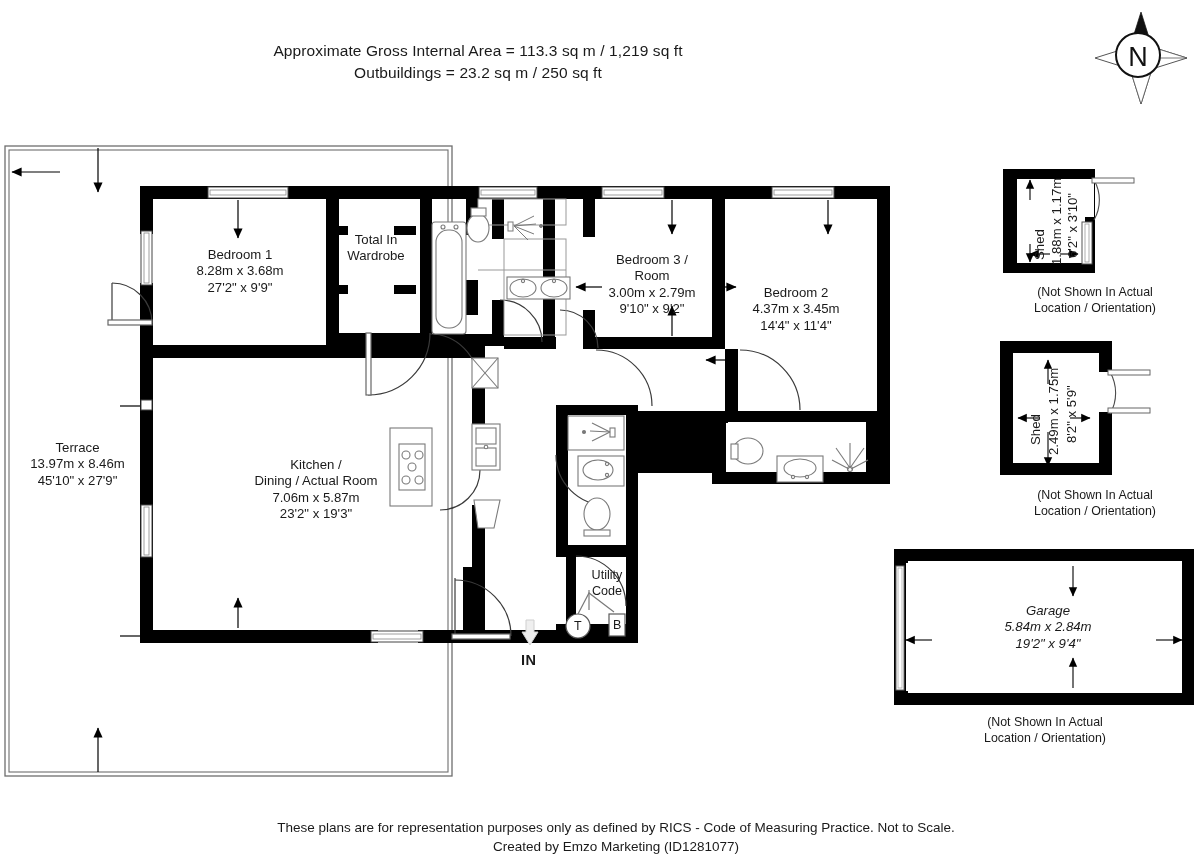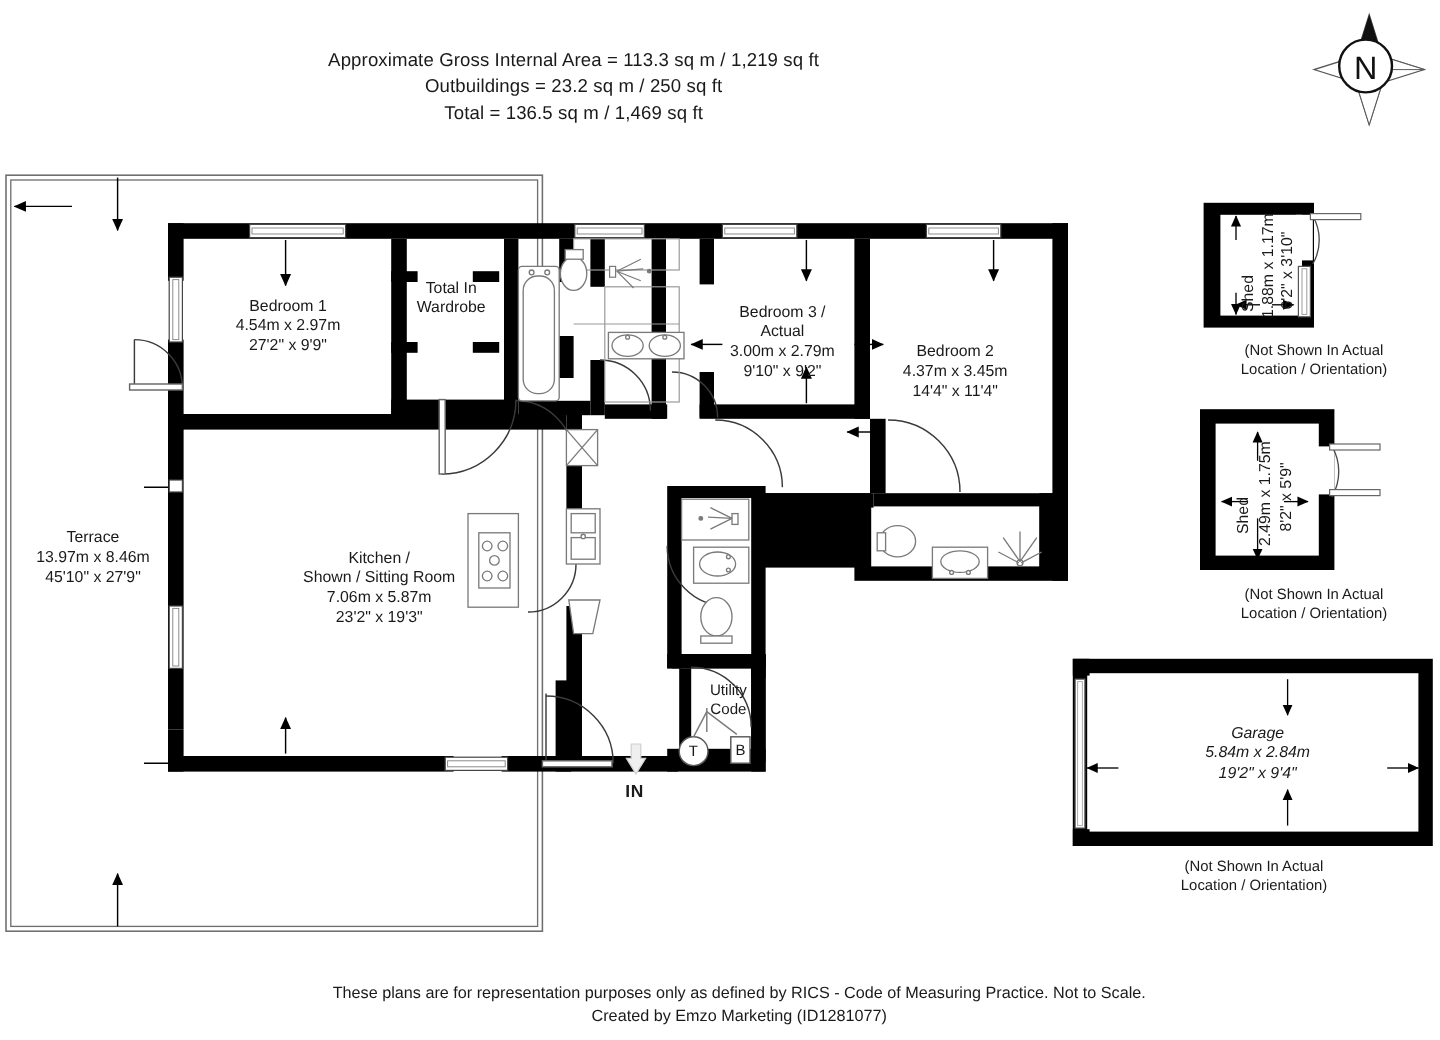--- a/index.html
+++ b/index.html
@@ -21,21 +21,20 @@
   .inlbl{position:absolute;font-size:14.5px;font-weight:bold;letter-spacing:.5px;text-align:right;}
   .fx{position:absolute;font-size:12.5px;}
   svg{display:block;}
 </style>
 </head>
 <body>
 
 <div class="hdr">
   <div>Approximate Gross Internal Area = 113.3 sq m / 1,219 sq ft</div>
   <div>Outbuildings = 23.2 sq m / 250 sq ft</div>
-  <div>Total = 136.5 sq m / 1,469 sq ft</div>
 </div>
 
 <svg class="plan" width="1200" height="867" viewBox="0 0 1200 867">
   <defs>
     <marker id="ah" markerWidth="9" markerHeight="9" refX="8" refY="4.5" orient="auto">
       <path d="M0,0.7 L8.5,4.5 L0,8.3 z" fill="#000"></path>
     </marker>
   </defs>
 
   <g>
@@ -331,45 +330,45 @@
 </svg>
 
 <div class="lbl" style="left:0px;top:440px;width:155px;">
   <div>Terrace</div>
   <div>13.97m x 8.46m</div>
   <div>45'10" x 27'9"</div>
 </div>
 
 <div class="lbl" style="left:160px;top:247px;width:160px;">
   <div>Bedroom 1</div>
-  <div>4.54m x 2.97m</div>
+  <div>8.28m x 3.68m</div>
   <div>27'2" x 9'9"</div>
 </div>
 
 <div class="lbl" style="left:330px;top:232px;width:92px;">
   <div>Total In</div>
   <div>Wardrobe</div>
 </div>
 
 <div class="lbl" style="left:578px;top:252px;width:148px;">
   <div>Bedroom 3 /</div>
-  <div>Actual</div>
+  <div>Room</div>
   <div>3.00m x 2.79m</div>
   <div>9'10" x 9'2"</div>
 </div>
 
 <div class="lbl" style="left:724px;top:285px;width:144px;">
   <div>Bedroom 2</div>
   <div>4.37m x 3.45m</div>
   <div>14'4" x 11'4"</div>
 </div>
 
 <div class="lbl" style="left:248px;top:457px;width:136px;">
   <div>Kitchen /</div>
-  <div>Shown / Sitting Room</div>
+  <div>Dining / Actual Room</div>
   <div>7.06m x 5.87m</div>
   <div>23'2" x 19'3"</div>
 </div>
 
 <div class="lbl sm" style="left:574px;top:568px;width:66px;">
   <div>Utility</div>
   <div>Code</div>
 </div>
 
 <div class="fx" style="left:574px;top:619px;">T</div>

